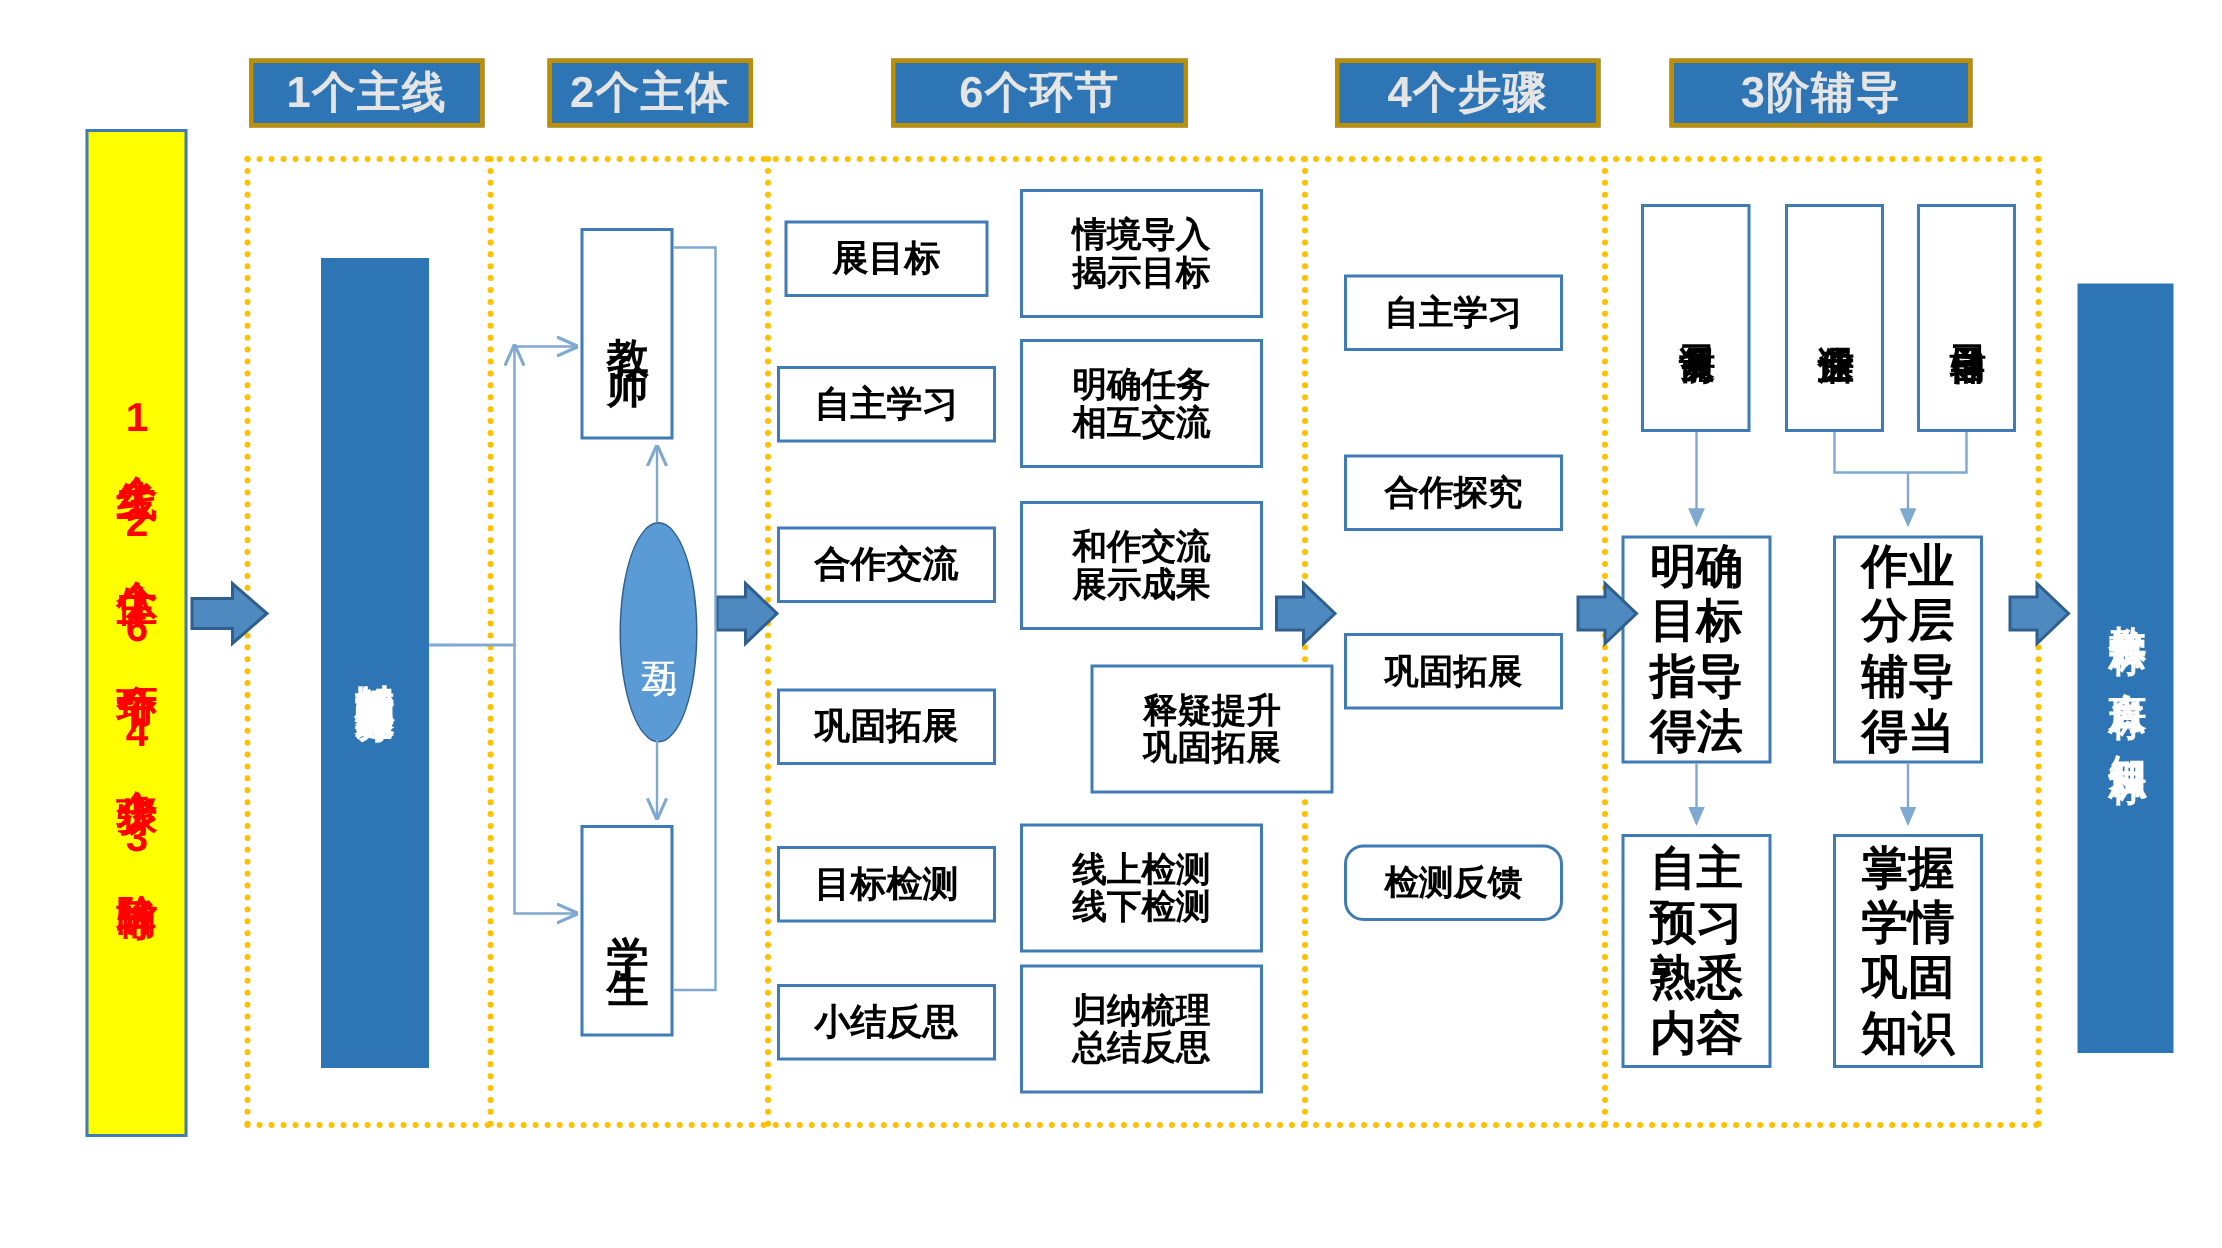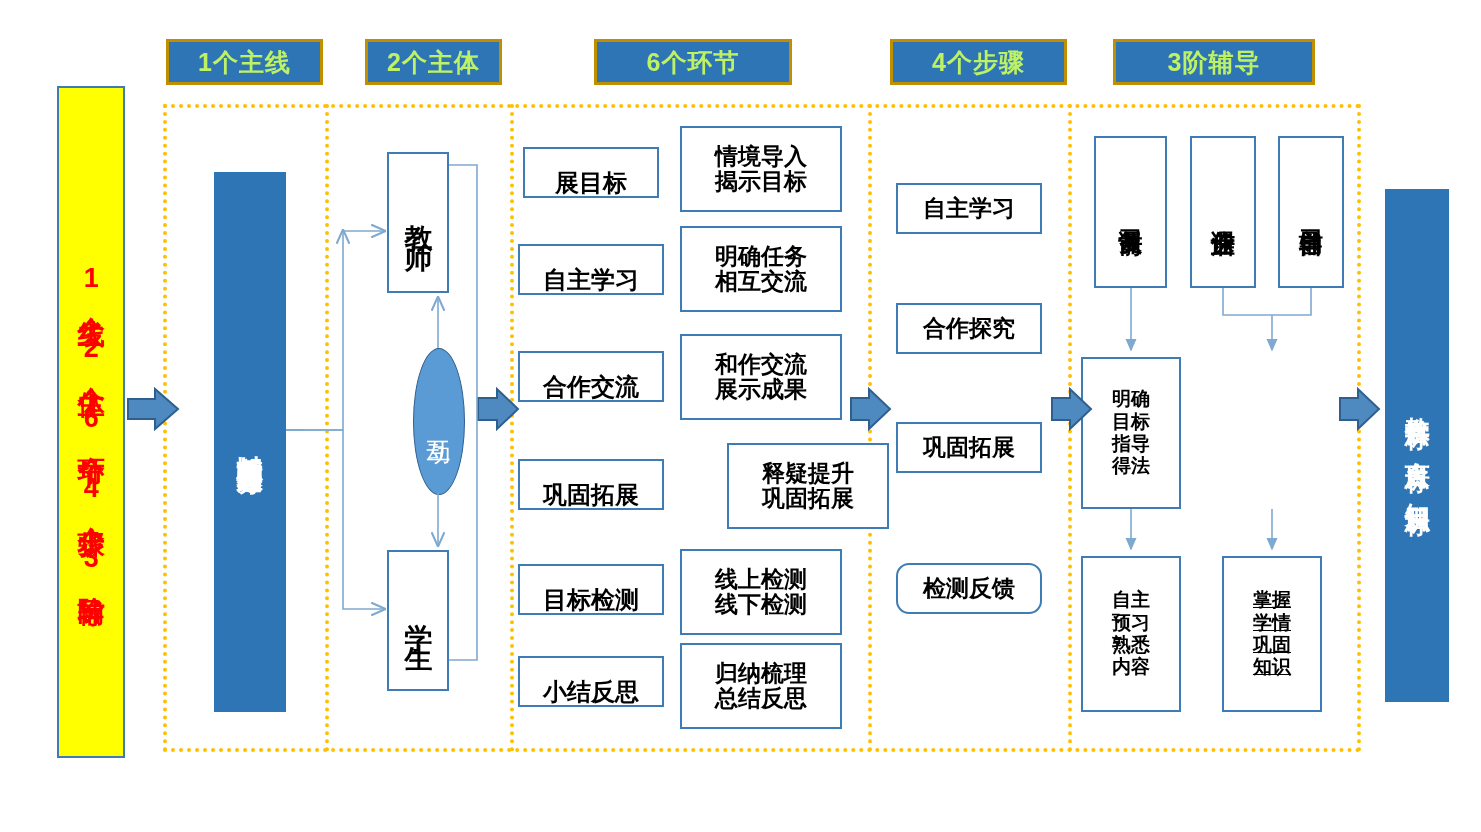--- a/index.html
+++ b/index.html
@@ -3,21 +3,21 @@
 <meta charset="utf-8">
 <style>
   html,body{margin:0;padding:0;background:#ffffff;}
   body{width:1481px;height:832px;position:relative;
        font-family:"Liberation Sans","DejaVu Sans",sans-serif;
        -webkit-font-smoothing:antialiased;}
   .stage{position:absolute;left:0;top:0;width:1481px;height:832px;overflow:hidden;}
 
   
   .chip{position:absolute;background:#2E75B6;border:3px solid #BF8F00;
-        color:#bef264;font-weight:bold;font-size:25px;
+        color:#e5e5e5;font-weight:bold;font-size:29px;
         display:flex;align-items:center;justify-content:center;
         letter-spacing:1px;box-sizing:border-box;}
 
   
   .yellow-banner{position:absolute;background:#FFFF00;border:2px solid #3F7CB5;
         box-sizing:border-box;display:flex;align-items:center;justify-content:center;}
   .yellow-banner span{writing-mode:vertical-rl;text-orientation:upright;
         color:#FF0000;font-weight:bold;font-size:27px;line-height:1.06;
         letter-spacing:2px;white-space:nowrap;}
 
@@ -34,35 +34,35 @@
         border:4px dotted #FFC000;}
   .dotdiv{position:absolute;width:0;box-sizing:border-box;
         border-left:4px dotted #FFC000;}
 
   
   .box{position:absolute;background:#ffffff;border:2px solid #3F7CB5;
         box-sizing:border-box;display:flex;align-items:center;
         justify-content:center;text-align:center;
         color:#000000;font-weight:bold;}
   .box .ln{display:block;line-height:1.08;}
-  .box.h{font-size:24px;align-items:flex-end;}
+  .box.h{font-size:24px;}
   .box.h2{font-size:23px;}
   .box.step{font-size:23px;}
 
   
   .vbox{position:absolute;background:#ffffff;border:2px solid #3F7CB5;
         box-sizing:border-box;display:flex;align-items:center;justify-content:center;}
   .vbox span{writing-mode:vertical-rl;text-orientation:upright;
         color:#000;font-weight:bold;font-size:24px;line-height:1.0;white-space:nowrap;}
 
   
   .sbox{position:absolute;background:#ffffff;border:2px solid #3F7CB5;
         box-sizing:border-box;display:flex;flex-direction:column;
         align-items:center;justify-content:center;
-        color:#000;font-weight:bold;font-size:19px;line-height:1.18;}
+        color:#000;font-weight:bold;font-size:31px;line-height:1.18;}
 
   
   .tsbox{position:absolute;background:#ffffff;border:2px solid #3F7CB5;
         box-sizing:border-box;display:flex;align-items:center;justify-content:center;}
   .tsbox span{writing-mode:vertical-rl;text-orientation:upright;
         color:#000;font-weight:bold;font-size:28px;letter-spacing:20px;
         line-height:1;white-space:nowrap;}
 
   
   .ellipse{position:absolute;background:#5B9BD5;border:1px solid #2F5F8F;
@@ -174,28 +174,34 @@
   <div class="vbox" style="left:1278px;top:136px;width:66px;height:152px;">
     <span>自习辅导</span>
     </div>
 
   <div class="sbox" style="left:1081px;top:357px;width:100px;height:152px;">
     <span>明确</span>
     <span>目标</span>
     <span>指导</span>
     <span>得法</span>
     </div>
+  <div class="sbox" style="left:1222px;top:357px;width:100px;height:152px;">
+    <span>作业</span>
+    <span>分层</span>
+    <span>辅导</span>
+    <span>得当</span>
+    </div>
 
   <div class="sbox" style="left:1081px;top:556px;width:100px;height:156px;">
     <span>自主</span>
     <span>预习</span>
     <span>熟悉</span>
     <span>内容</span>
     </div>
-  <div class="sbox" style="left:1222px;top:556px;width:100px;height:156px;text-decoration:underline;">
+  <div class="sbox" style="left:1222px;top:556px;width:100px;height:156px;">
     <span>掌握</span>
     <span>学情</span>
     <span>巩固</span>
     <span>知识</span>
     </div>
 
   <div class="blue-panel goals" style="left:1385px;top:189px;width:64px;height:513px;">
     <span>教学目标 育人目标 知识目标</span>
   </div>
 

